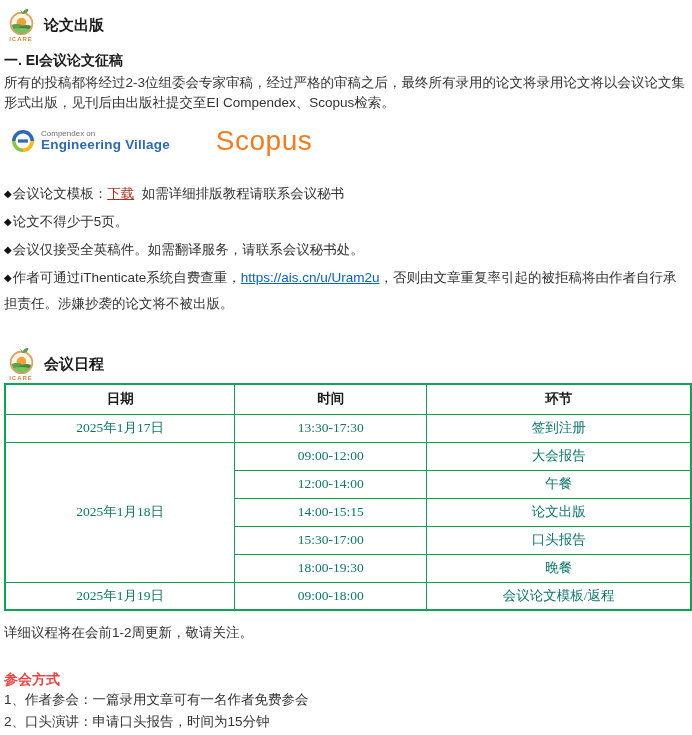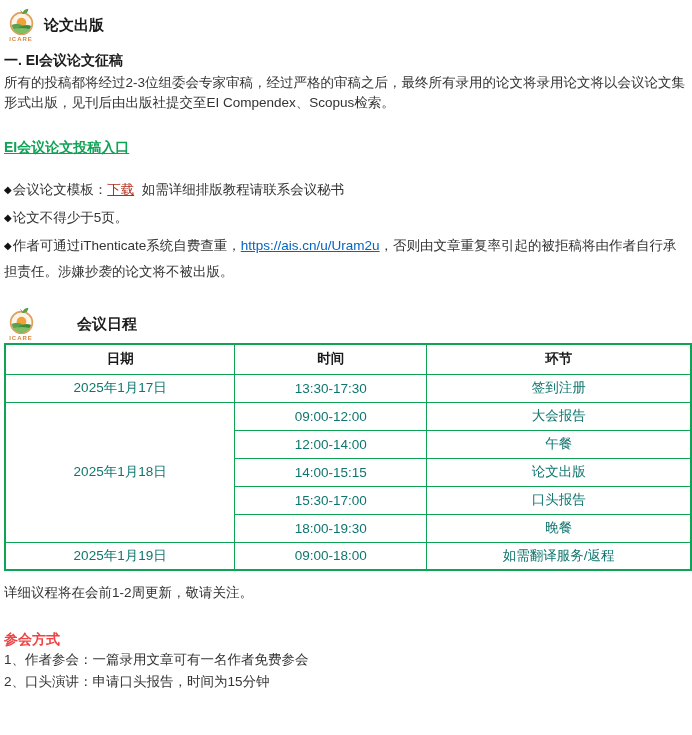--- a/index.html
+++ b/index.html
@@ -31,27 +31,27 @@
 
   .submit-link { display:inline-block; margin-top:26px; font-size:14px; font-weight:bold;
     color:#0fa355; text-decoration:underline; cursor:pointer; }
 
   .bullets { margin-top:20px; }
   .bullet-line { line-height:26px; margin-bottom:2px; }
   .diamond { font-size:10px; vertical-align:1px; margin-right:1px; color:#111; }
   a.dl-link { color:#b02c1e; text-decoration:underline; cursor:pointer; }
   a.url-link { color:#0563c1; text-decoration:underline; cursor:pointer; }
 
-  .sched-header { margin-top:22px;gap:33px; }
+  .sched-header { margin-top:30px; }
 
   table.schedule { width:688px; border-collapse:collapse; margin-top:2px;
     border:2px solid #0fa355; }
   table.schedule th, table.schedule td {
     border:1px solid #0fa355; text-align:center; vertical-align:middle;
-    font-size:13.5px; padding:0 4px;
+    font-size:13.5px; padding:0 4px;font-family:Liberation Serif, serif;
   }
   table.schedule th { height:30px; font-weight:bold; color:#1a1a1a; }
   table.schedule td { height:28px; color:#0f766e; }
   col.c-date { width:33.5%; } col.c-time { width:28%; } col.c-event { width:38.5%; }
 
   .sched-note { margin-top:12px; line-height:20px; }
 
   .part-title { margin-top:28px; font-size:14px; font-weight:bold; color:#ef4444; }
   .part-item { line-height:22px; }
 </style>
@@ -87,29 +87,47 @@
       </svg>
       <div class="icare-label">ICARE</div>
     </div>
     <div class="sec-title">论文出版</div>
   </div>
 
   <div class="sub-title">一. EI会议论文征稿</div>
 
   <div class="body-par">所有的投稿都将经过2-3位组委会专家审稿，经过严格的审稿之后，最终所有录用的论文将录用论文将以会议论文集形式出版，见刊后由出版社提交至EI Compendex、Scopus检索。</div>
 
-
-  <a class="submit-link">EI会议论文投稿入口</a>
+  <div class="logos-row">
+    <div class="ev-logo">
+      <svg width="26" height="26" viewBox="0 0 26 26">
+        <path d="M13 2 A 11 11 0 0 1 24 13 L 20.5 13 A 7.5 7.5 0 0 0 13 5.5 A 7.5 7.5 0 0 0 5.5 13 L 2 13 A 11 11 0 0 1 13 2 Z" fill="#2d6ab4"></path>
+        <path d="M2 13 A 11 11 0 0 0 13 24 L 13 20.5 A 7.5 7.5 0 0 1 5.5 13 Z" fill="#8dc63f"></path>
+        <path d="M13 24 A 11 11 0 0 0 24 13 L 20.5 13 A 7.5 7.5 0 0 1 13 20.5 Z" fill="#fdb913"></path>
+        <rect x="8" y="11.4" width="12" height="3.2" fill="#ffffff"></rect>
+        <rect x="8" y="11.4" width="10" height="3.2" fill="#2d6ab4"></rect>
+      </svg>
+      <div class="ev-texts">
+        <div class="ev-small">Compendex on</div>
+        <div class="ev-large">Engineering Village</div>
+      </div>
+    </div>
+    <div class="scopus">Scopus</div>
+  </div>
+
 
   <div class="bullets">
     <div class="bullet-line">
       <span class="diamond">◆</span><span>会议论文模板：</span><a class="dl-link">下载</a><span>&nbsp;&nbsp;如需详细排版教程请联系会议秘书</span>
     </div>
     <div class="bullet-line">
       <span class="diamond">◆</span><span>论文不得少于5页。</span>
+    </div>
+    <div class="bullet-line">
+      <span class="diamond">◆</span><span>会议仅接受全英稿件。如需翻译服务，请联系会议秘书处。</span>
     </div>
     <div class="bullet-line">
       <span class="diamond">◆</span><span>作者可通过iThenticate系统自费查重，</span><a class="url-link">https://ais.cn/u/Uram2u</a><span>，否则由文章重复率引起的被拒稿将由作者自行承担责任。涉嫌抄袭的论文将不被出版。</span>
     </div>
   </div>
 
   
   <div class="sec-header sched-header">
     <div class="logo-box">
       <svg width="27" height="27" viewBox="0 0 26 26">
@@ -156,21 +174,21 @@
           <td>15:30-17:00</td>
           <td>口头报告</td>
         </tr>
         <tr>
           <td>18:00-19:30</td>
           <td>晚餐</td>
         </tr>
         <tr>
           <td rowspan="1">2025年1月19日</td>
           <td>09:00-18:00</td>
-          <td>如需翻译服务/返程</td>
+          <td>会议论文模板/返程</td>
         </tr>
       </tbody>
   </table>
 
   <div class="sched-note">详细议程将在会前1-2周更新，敬请关注。</div>
 
   
   <div class="part-title">参会方式</div>
   <div>
     <div class="part-item">1、作者参会：一篇录用文章可有一名作者免费参会</div>

